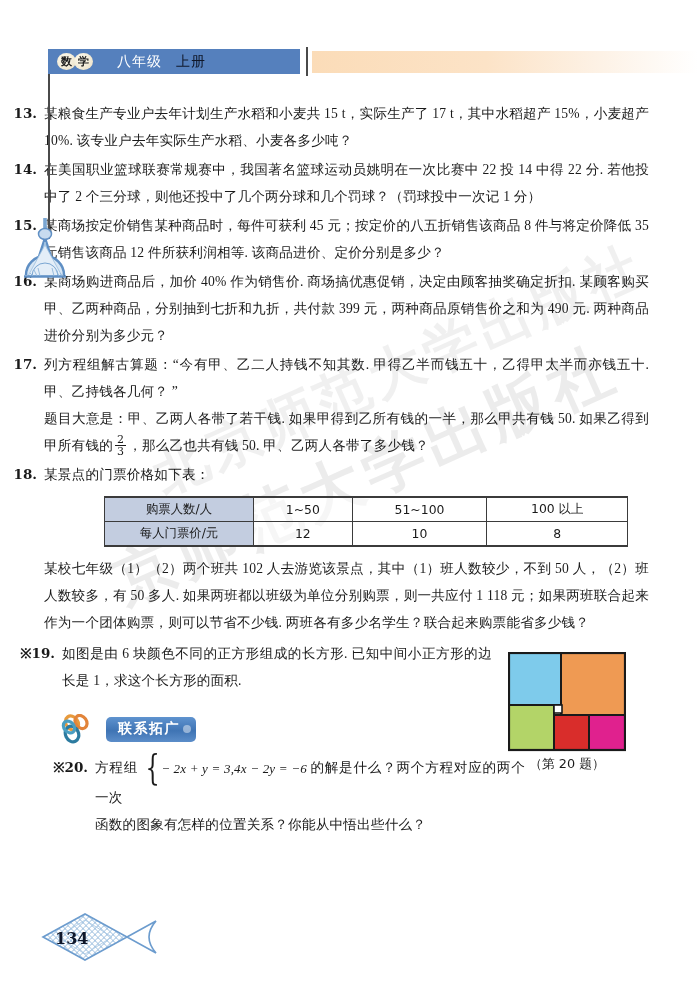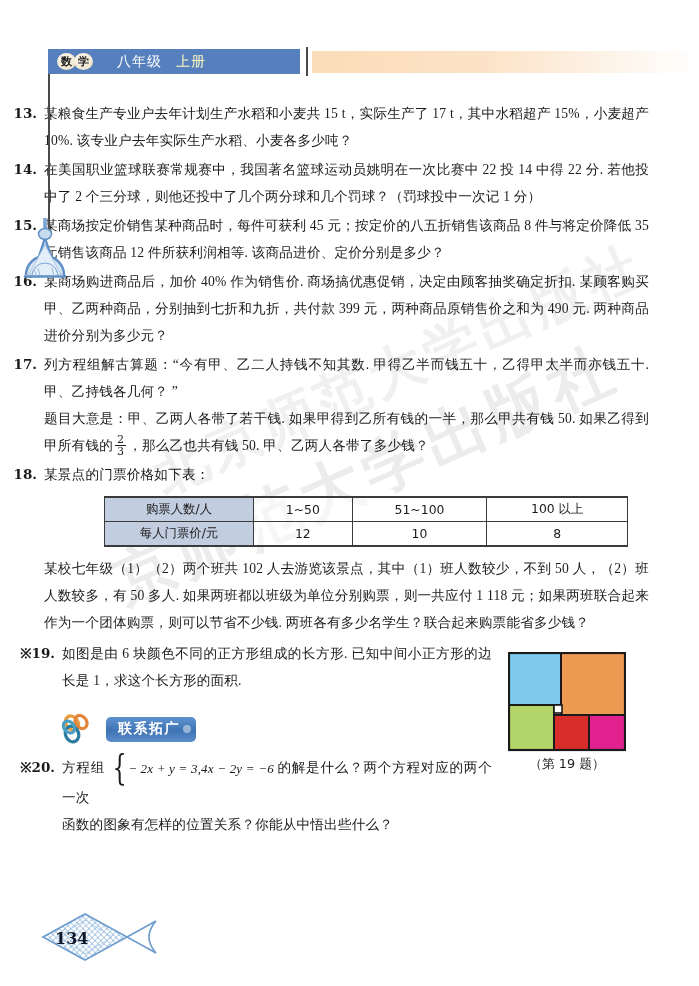--- a/index.html
+++ b/index.html
@@ -87,21 +87,21 @@
   .logo-badge + .logo-badge { margin-left: -2px; }
   #header-grade {
     margin-left: 24px;
     color: #ffffff;
     font-size: 14px;
     letter-spacing: 1px;
     font-family: "DejaVu Sans", sans-serif;
   }
   #header-volume {
     margin-left: 14px;
-    color: #fef9c3;
+    color: #0f172a;
     font-size: 14px;
     letter-spacing: 1px;
     font-family: "DejaVu Sans", sans-serif;
   }
   #header-divider {
     position: absolute;
     left: 306px;
     top: 47px;
     width: 2px;
     height: 29px;
@@ -414,21 +414,21 @@
   <div class="prob">
     <div class="prob-num"></div>
     <div class="prob-body prob-w">某校七年级（1）（2）两个班共 102 人去游览该景点，其中（1）班人数较少，不到 50 人，（2）班人数较多，有 50 多人. 如果两班都以班级为单位分别购票，则一共应付 1 118 元；如果两班联合起来作为一个团体购票，则可以节省不少钱. 两班各有多少名学生？联合起来购票能省多少钱？</div>
   </div>
 
   <div class="prob" style="margin-top:4px;">
     <div class="prob-num starred">※19.</div>
     <div class="prob-body prob-w-narrow">如图是由 6 块颜色不同的正方形组成的长方形. 已知中间小正方形的边长是 1，求这个长方形的面积.</div>
   </div>
 
-  <div class="prob" style="margin-top:60px;">
+  <div class="prob" style="margin-top:60px;margin-left:33px;">
     <div class="prob-num starred">※20.</div>
     <div class="prob-body prob-w-narrow">
       <span>方程组</span><span class="eqsys">
           <span class="brace">{</span>
           <span class="eqlines">
             <span>− 2x + y = 3,</span>
             <span>4x − 2y = −6</span>
           </span>
         </span><span>的解是什么？两个方程对应的两个一次</span><br>
       <span>函数的图象有怎样的位置关系？你能从中悟出些什么？</span>
@@ -446,21 +446,21 @@
   <rect x="1" y="53" width="45" height="45" fill="#b3d468" stroke="#1a1a1a" stroke-width="2"></rect>
 
   <rect x="46" y="53" width="8" height="8" fill="#ffffff" stroke="#1a1a1a" stroke-width="1.6"></rect>
 
   <rect x="46" y="63" width="35" height="35" fill="#d92d2b" stroke="#1a1a1a" stroke-width="2"></rect>
 
   <rect x="81" y="63" width="36" height="35" fill="#e0218e" stroke="#1a1a1a" stroke-width="2"></rect>
 
   <rect x="1" y="1" width="116" height="97" fill="none" stroke="#1a1a1a" stroke-width="2.2"></rect>
 </svg>
-<div id="fig19-caption">（第 19 题）</div>
+<div id="fig19-caption">（第 20 题）</div>
 
 <div id="section-extend">
   <svg id="chain-icon" viewBox="0 0 34 30">
     <g fill="none" stroke-width="3.2" stroke-linecap="round">
       <ellipse cx="12" cy="9" rx="6" ry="7.5" transform="rotate(-35 12 9)" stroke="#e89a3c"></ellipse>
       <ellipse cx="21" cy="8" rx="5.5" ry="7" transform="rotate(-35 21 8)" stroke="#e2843a"></ellipse>
       <ellipse cx="12" cy="20" rx="6.5" ry="8" transform="rotate(-25 12 20)" stroke="#2c7ba0"></ellipse>
       <ellipse cx="9" cy="13" rx="5" ry="6.5" transform="rotate(-40 9 13)" stroke="#4a9ec2"></ellipse>
     </g>
   </svg>

